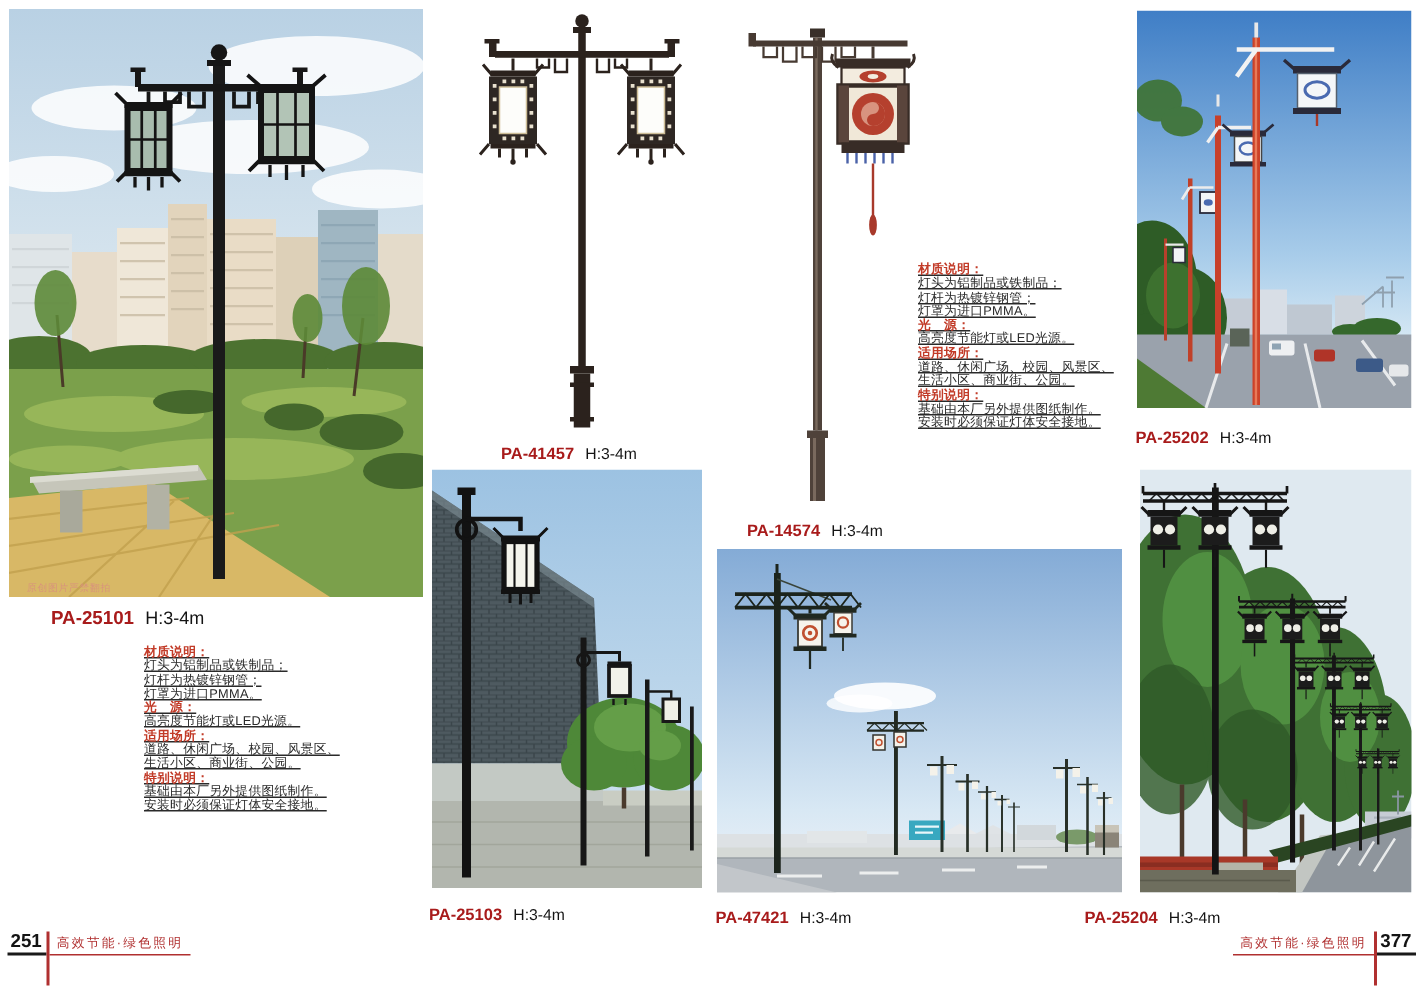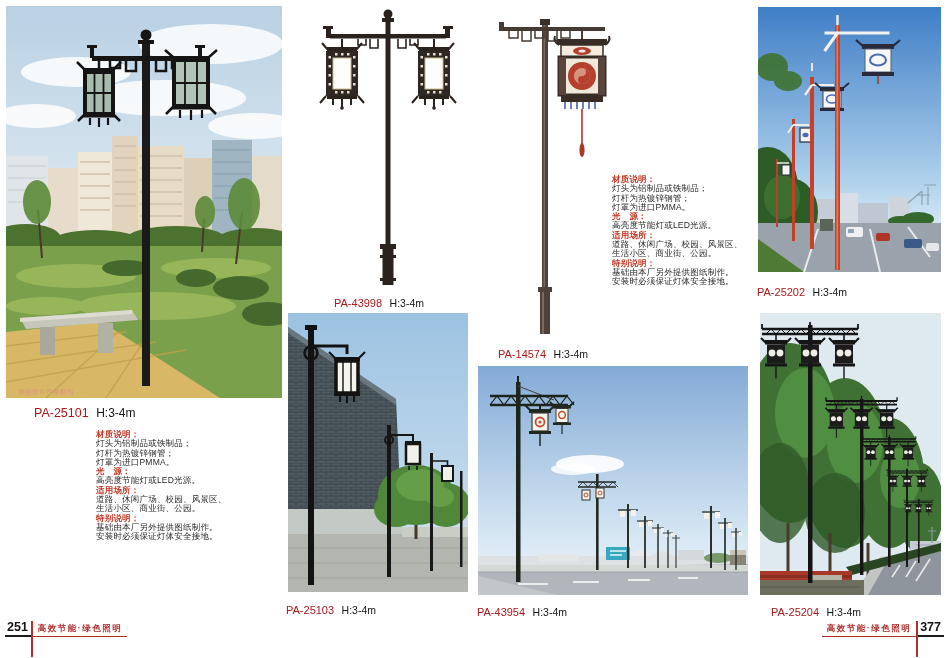--- a/index.html
+++ b/index.html
@@ -1,32 +1,32 @@
 <!DOCTYPE html>
 <html><head>
 <meta charset="utf-8">
 <style>
   html,body{margin:0;padding:0;background:#ffffff;}
   .canvas{position:relative;width:950px;height:658px;background:#ffffff;overflow:hidden;
           font-family:"Liberation Sans","DejaVu Sans",sans-serif;}
   .abs{position:absolute;}
   svg{display:block;}
   .plabel{position:absolute;white-space:nowrap;}
-  .pcode{font-weight:normal;color:#a81b1b;font-size:11px;margin-top:36px;}
+  .pcode{font-weight:bold;color:#a81b1b;font-size:11px;margin-top:36px;}
   .pheight{font-size:10.5px;color:#141414;margin-left:3px;}
   .plabel.big .pcode{font-size:12.5px;padding-left:26px;}
   .plabel.big .pheight{font-size:12px;}
-  .spec{position:absolute;font-size:8.5px;line-height:9.3px;color:#2a2a2a;letter-spacing:.2px;white-space:nowrap;}
+  .spec{position:absolute;font-size:8.5px;line-height:9.3px;color:#2a2a2a;letter-spacing:.2px;white-space:nowrap;text-decoration:underline;}
   .spec .red{color:#c23b28;font-weight:bold;}
   .watermark{position:absolute;font-size:6.5px;color:#d9907e;opacity:.9;letter-spacing:.5px;}
   .footer{position:absolute;display:flex;align-items:flex-start;}
   .pagenum{font-size:12.5px;font-weight:bold;color:#141414;border-bottom:2px solid #1a1a1a;
            padding:0 3px 2px 2px;line-height:12px;}
   .vred{width:2px;height:36px;background:#b03030;margin:0 0;}
-  .slogan{font-size:8.5px;font-weight:bold;color:#b03030;border-bottom:1.5px solid #b03030;
+  .slogan{font-size:8.5px;font-weight:normal;color:#b03030;border-bottom:1.5px solid #b03030;
           padding:2px 5px 3px 5px;line-height:10px;letter-spacing:1.5px;}
 </style>
 </head>
 <body>
 
 <div class="canvas">
 
   <svg class="abs" style="left:6px;top:6px" width="276" height="392" viewBox="0 0 276 392">
     <defs>
       <linearGradient id="sky1" x1="0" y1="0" x2="0" y2="1">
@@ -202,21 +202,21 @@
         <circle cx="34" cy="104" r="1.8" fill="#2b221d"></circle>
       </g>
       <use href="#ltn102" x="92"></use>
     </g>
     <rect x="72" y="240" width="16" height="5" fill="#2b221d"></rect>
     <rect x="74.5" y="245" width="11" height="36" fill="#2b221d"></rect>
     <rect x="72" y="251" width="16" height="3" fill="#2b221d"></rect>
     <rect x="72" y="274" width="16" height="3" fill="#2b221d"></rect>
   </svg>
   <div class="plabel" style="left:334px;top:293px">
-    <span class="pcode">PA-43998</span>
+    <span class="pcode">PA-41457</span>
     <span class="pheight">H:3-4m</span>
   </div>
 
   <svg class="abs" style="left:288px;top:313px" width="180" height="279" viewBox="0 0 180 279">
     <defs>
       <linearGradient id="sky3" x1="0" y1="0" x2="0" y2="1">
         <stop offset="0" stop-color="#9cc2e2"></stop>
           <stop offset="1" stop-color="#d6e6f2"></stop>
       </linearGradient>
       <pattern id="bricks" patternUnits="userSpaceOnUse" width="10" height="6">
@@ -519,21 +519,21 @@
     <g fill="#f4f2ea">
       <rect x="226" y="147" width="5" height="6"></rect>
         <rect x="237" y="146" width="5" height="6"></rect>
       <rect x="242" y="158" width="4" height="5"></rect>
         <rect x="250" y="157" width="4" height="5"></rect>
       <rect x="254" y="167" width="3" height="4"></rect>
         <rect x="261" y="166" width="3" height="4"></rect>
     </g>
   </svg>
   <div class="plabel" style="left:477px;top:602px">
-    <span class="pcode">PA-43954</span>
+    <span class="pcode">PA-47421</span>
     <span class="pheight">H:3-4m</span>
   </div>
 
   <svg class="abs" style="left:760px;top:313px" width="181" height="282" viewBox="0 0 181 282">
     <rect width="181" height="282" fill="#dfe9f0"></rect>
 
     <g fill="#3f7134">
       <ellipse cx="30" cy="120" rx="48" ry="90"></ellipse>
         <ellipse cx="85" cy="150" rx="45" ry="85"></ellipse>
       <ellipse cx="130" cy="170" rx="35" ry="65"></ellipse>
@@ -595,21 +595,21 @@
 
     <rect x="128" y="124" width="2.6" height="130" fill="#181818"></rect>
     <use href="#row204" transform="translate(103,126) scale(0.55)"></use>
 
     <rect x="146" y="156" width="2" height="98" fill="#1a1a1a"></rect>
     <use href="#row204" transform="translate(127,158) scale(0.42)"></use>
 
     <rect x="158" y="186" width="1.6" height="64" fill="#1a1a1a"></rect>
     <use href="#row204" transform="translate(144,188) scale(0.3)"></use>
   </svg>
-  <div class="plabel" style="left:771px;top:602px">
+  <div class="plabel" style="left:723px;top:602px">
     <span class="pcode">PA-25204</span>
     <span class="pheight">H:3-4m</span>
   </div>
 
   <div class="footer" style="left:5px;top:621px">
     <span class="pagenum">251</span>
     <span class="vred"></span>
     <span class="slogan">高效节能·绿色照明</span>
   </div>
 

